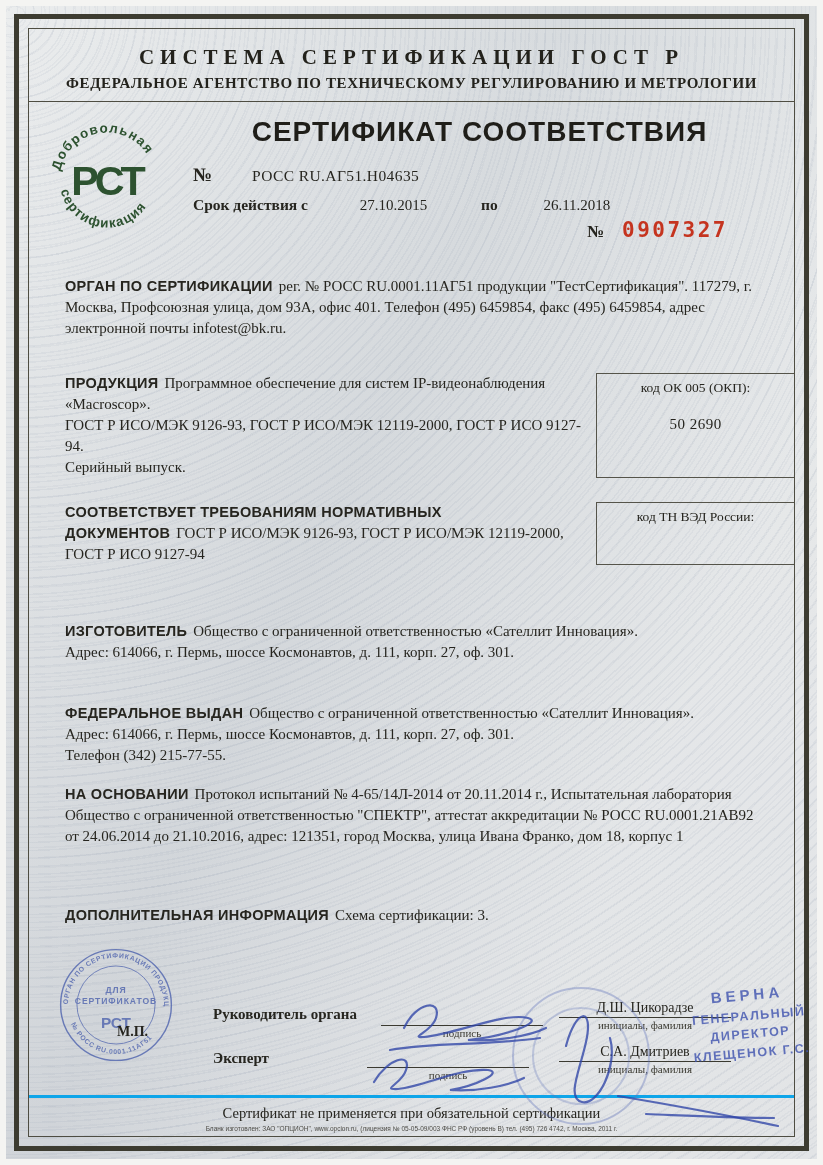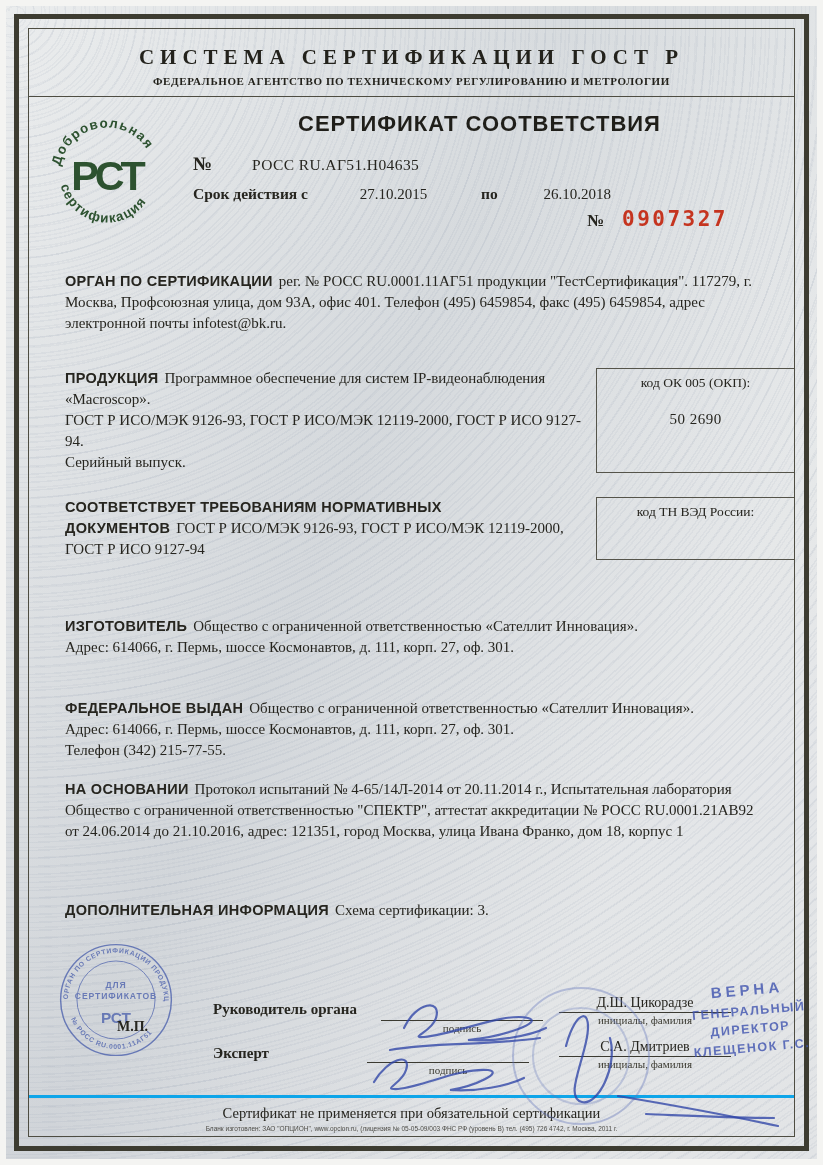--- a/index.html
+++ b/index.html
@@ -14,29 +14,29 @@
       linear-gradient(115deg, rgba(255,255,255,.35), rgba(165,175,190,.14) 42%, rgba(255,255,255,.28) 75%),
       linear-gradient(#e0e3e4,#d7dadd);
   }
   .outer-frame { position:absolute; inset:8px; border:5px solid #3d3c31; pointer-events:none; }
   .inner-frame { position:absolute; inset:22px; border:1px solid #4e4d42; pointer-events:none; }
 
   .content { position:absolute; inset:23px; }
 
   .header { text-align:center; padding:16px 10px 9px 10px; border-bottom:1px solid #4e4d42; }
   .sys-title { font-size:21px; font-weight:bold; letter-spacing:6px; color:#23221c; }
-  .agency { margin-top:5px; font-size:11px; font-weight:bold; letter-spacing:.6px; color:#23221c; }
+  .agency { margin-top:5px; font-size:15px; font-weight:bold; letter-spacing:.6px; color:#23221c; }
 
   .title-row { display:flex; padding:8px 14px 20px 16px; }
   .logo-wrap { width:134px; flex:0 0 134px; padding-top:6px; }
   .logo-arc { font-size:13px; font-weight:bold; letter-spacing:1.2px; fill:#2d5230; font-family:"Liberation Sans",sans-serif; }
   .logo-mark { font-size:40px; font-weight:bold; fill:#2d5230; font-family:"Liberation Sans",sans-serif; letter-spacing:-3px; }
 
   .title-block { flex:1; padding-top:6px; }
-  h1.doc-title { font-family:"Liberation Sans",sans-serif; font-size:22px; font-weight:bold; letter-spacing:1px; text-align:center; color:#1f1e19; }
+  h1.doc-title { font-family:"Liberation Sans",sans-serif; font-size:28px; font-weight:bold; letter-spacing:1px; text-align:center; color:#1f1e19; }
   .num-row { margin-top:16px; padding-left:14px; font-size:15.5px; }
   .num-label { font-size:19px; font-weight:bold; }
   .num-value { margin-left:36px; letter-spacing:.4px; }
   .validity-row { margin-top:10px; padding-left:14px; font-size:15px; }
   .v-label { font-weight:bold; font-size:15.5px; }
   .v-from { margin-left:48px; }
   .v-to-label { margin-left:50px; font-weight:bold; font-size:15.5px; }
   .v-to { margin-left:42px; }
   .blank-row { margin-top:4px; text-align:right; padding-right:52px; }
   .blank-label { font-size:17px; font-weight:bold; margin-right:14px; }
@@ -124,21 +124,21 @@
       <div class="title-block">
         <h1 class="doc-title">СЕРТИФИКАТ СООТВЕТСТВИЯ</h1>
         <div class="num-row">
           <span class="num-label">№</span>
           <span class="num-value">РОСС RU.АГ51.Н04635</span>
         </div>
         <div class="validity-row">
           <span class="v-label">Срок действия с</span>
           <span class="v-from">27.10.2015</span>
           <span class="v-to-label">по</span>
-          <span class="v-to">26.10.2018</span>
+          <span class="v-to">26.11.2018</span>
         </div>
         <div class="blank-row">
           <span class="blank-label">№</span>
           <span class="blank-number">0907327</span>
         </div>
       </div>
     </div>
 
     <main class="sections">
 

